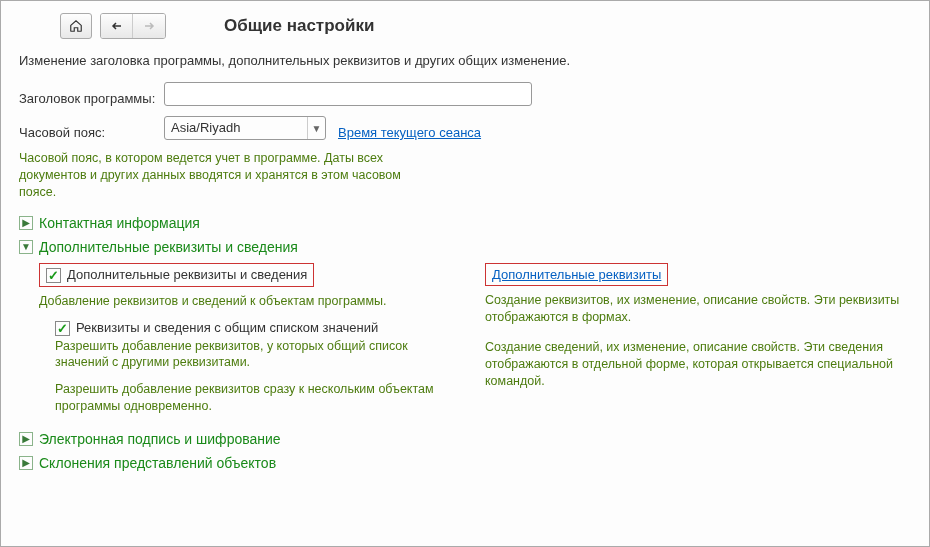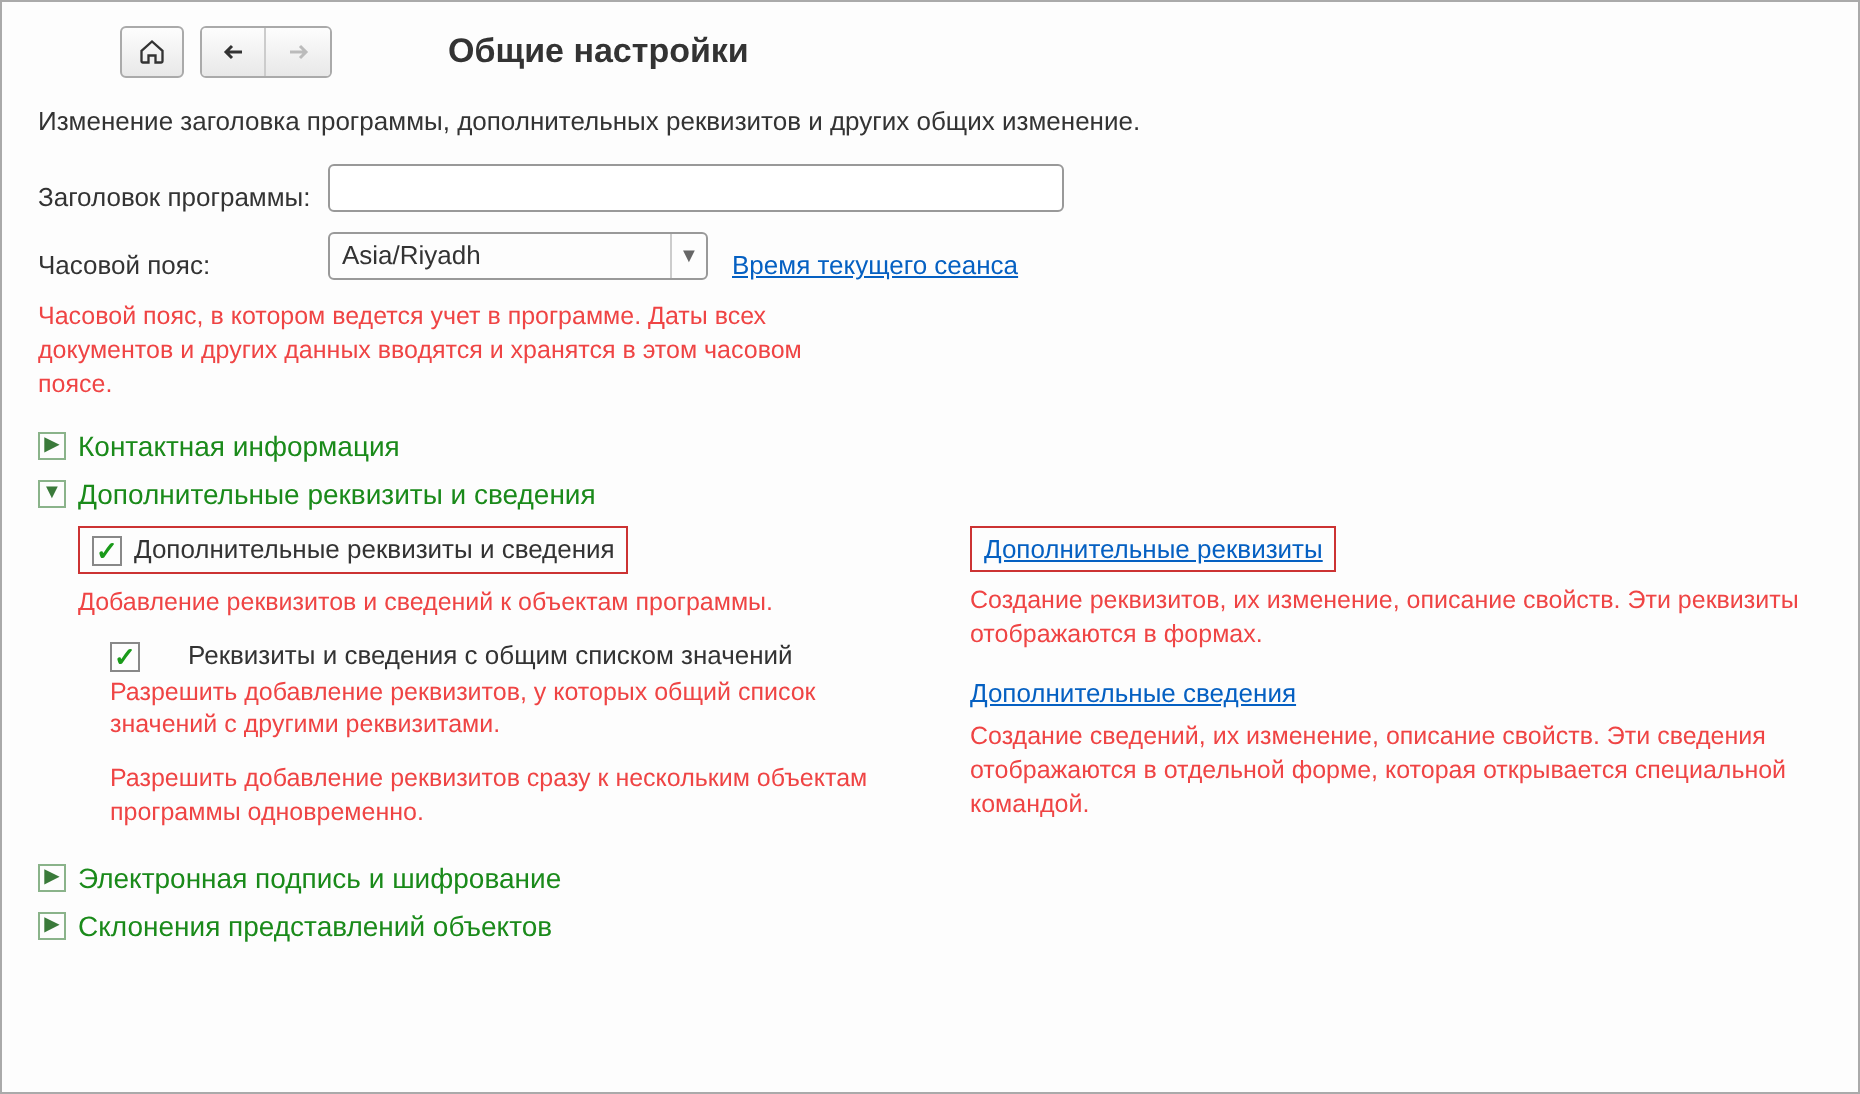--- a/index.html
+++ b/index.html
@@ -65,57 +65,57 @@
   height: 24px;
   padding: 2px 6px;
   width: 368px;
   font-size: 13px;
 }
 .select-wrap {
   display: inline-flex;
   border: 1px solid #999;
   border-radius: 3px;
   height: 24px;
-  width: 190px;
+  width: 162px;
 }
 .select-val {
   flex: 1;
   padding: 2px 6px;
   line-height: 18px;
 }
 .select-btn {
   width: 18px;
   border-left: 1px solid #ccc;
   display: flex;
   align-items: center;
   justify-content: center;
   color: #666;
   cursor: pointer;
   font-size: 10px;
 }
 .link { color: #0560c2; text-decoration: underline; cursor: pointer; }
-.hint { color: #ef4444; font-size: 12.5px; line-height: 1.35; }
+.hint { color: #4d7c0f; font-size: 12.5px; line-height: 1.35; }
 .hint-block { margin: 4px 0 14px; max-width: 400px; }
 .section-head {
   display: flex;
   align-items: center;
   gap: 6px;
   margin: 6px 0 8px;
   cursor: pointer;
 }
 .expander {
   width: 14px; height: 14px;
   border: 1px solid #8ab38a;
   display: flex; align-items: center; justify-content: center;
   font-size: 10px; color: #3a7a3a; line-height: 1;
 }
 .section-title { color: #1a8a1a; font-size: 14px; }
 .content-cols { display: flex; gap: 40px; }
 .col { flex: 1; }
-.cb-row { display: flex; align-items: flex-start; gap: 24px; margin: 2px 0 2px; }
+.cb-row { display: flex; align-items: flex-start; gap: 6px; margin: 2px 0 2px; }
 .cb {
   width: 15px; height: 15px;
   border: 1px solid #888;
   display: inline-flex; align-items: center; justify-content: center;
   flex-shrink: 0; margin-top: 1px;
 }
 .cb.checked::after {
   content: "✓"; color: #1a9a1a; font-weight: bold; font-size: 13px; line-height: 1;
 }
 .red-box { border: 1px solid #cc3333; padding: 3px 6px; display: inline-flex; align-items: center; gap: 6px; }
@@ -199,23 +199,20 @@
   <div class="col">
     <div class="right-block">
       <div class="mb6">
         <span class="red-box">
           <span class="link">Дополнительные реквизиты</span>
         </span>
       </div>
       <div class="hint" style="max-width:420px">Создание реквизитов, их изменение, описание свойств. Эти реквизиты отображаются в формах.</div>
     </div>
     <div class="right-block">
-      <div class="mb6">
-        <span class="link">Дополнительные сведения</span>
-      </div>
       <div class="hint" style="max-width:420px">Создание сведений, их изменение, описание свойств. Эти сведения отображаются в отдельной форме, которая открывается специальной командой.</div>
     </div>
   </div>
 </div>
 
 <div class="section-head">
   <span class="expander">▶</span>
   <span class="section-title">Электронная подпись и шифрование</span>
 </div>
 

